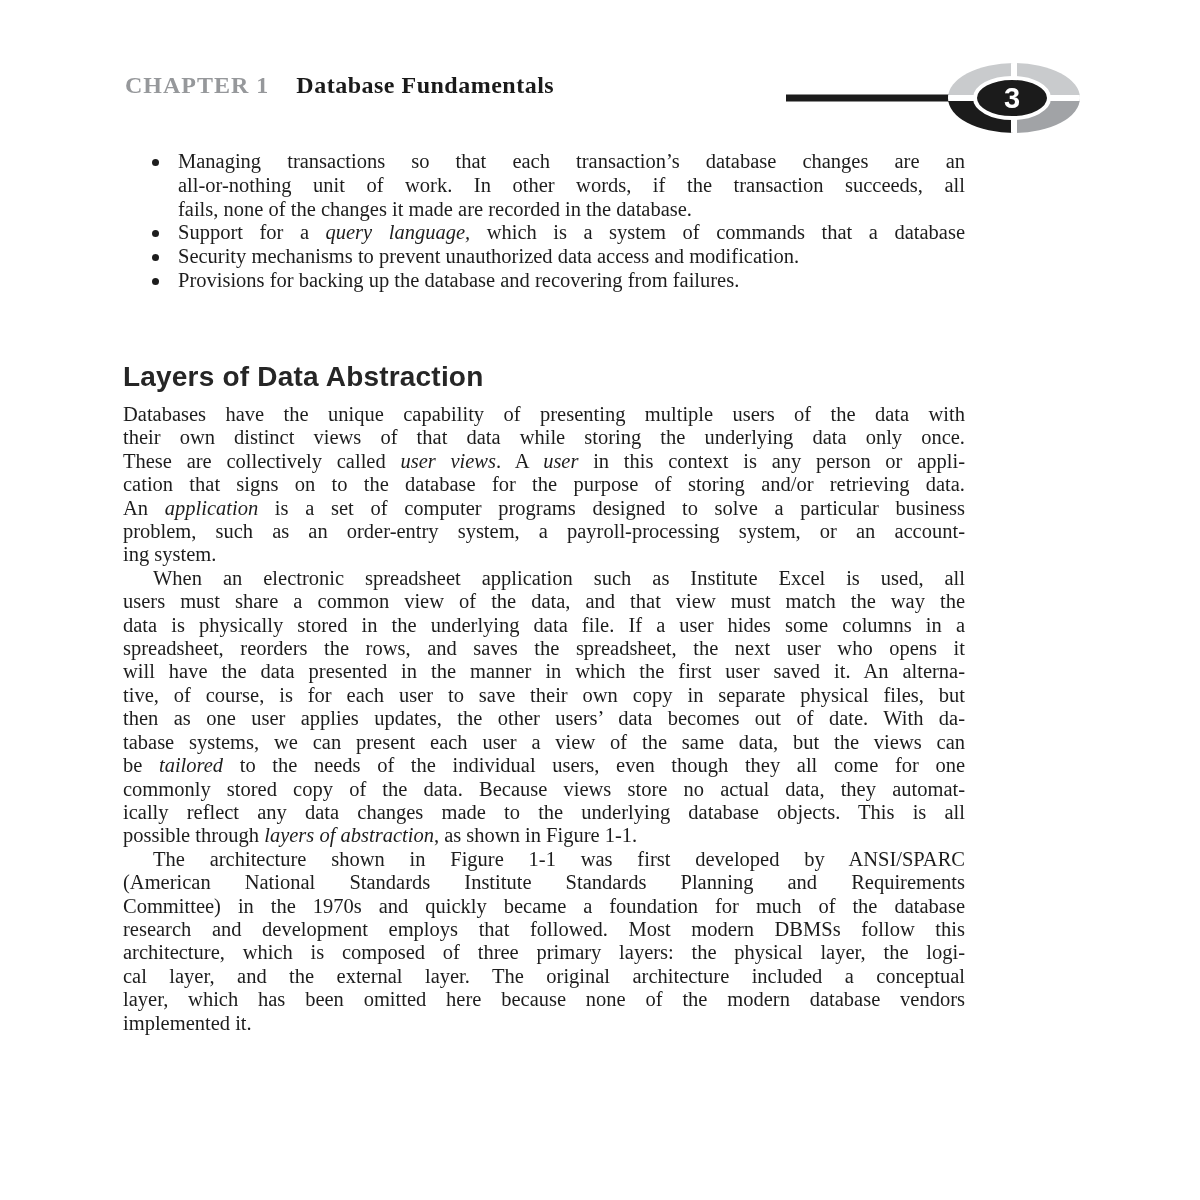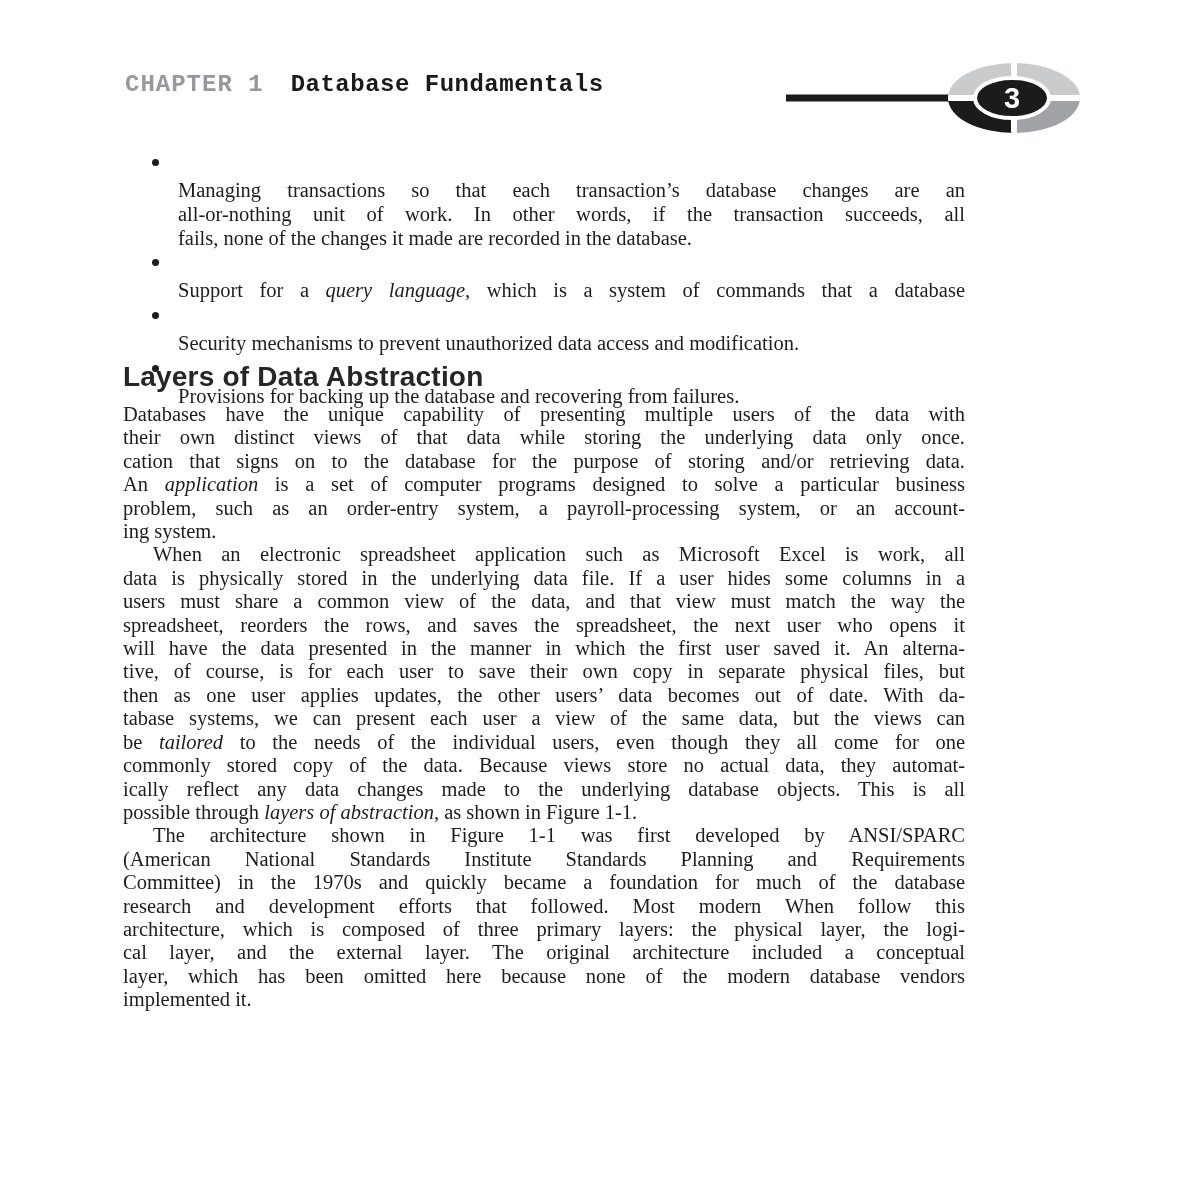--- a/index.html
+++ b/index.html
@@ -16,21 +16,21 @@
     font-family: "Liberation Serif", "DejaVu Serif", serif;
     color: #1d1d1d;
   }
 
   
   .header-row {
     position: absolute;
     top: 71px;
     left: 125px;
     white-space: nowrap;
-    font-family: Liberation Mono, monospace;
+    font-family: Liberation Serif, serif;
     font-weight: bold;
     font-size: 24px;
     line-height: 28px;
   }
   .chapter-label {
     color: #96989b;
     letter-spacing: 1px;
   }
   .chapter-title {
     color: #1a1a1a;
@@ -65,21 +65,21 @@
   .bullet-item { display: flex; }
   .bullet-marker { flex: 0 0 55px; }
   .bullet-dot {
     display: block;
     width: 7px;
     height: 7px;
     background: #1d1d1d;
     border-radius: 50%;
     margin: 9px 0 0 29px;
   }
-  .bullet-text { flex: 1 1 auto; min-width: 0; margin-top: 29px; }
+  .bullet-text { flex: 1 1 auto; min-width: 0; }
 
   
   .section-heading {
     position: absolute;
     left: 123px;
     top: 361px;
     font-family: "Liberation Sans", "DejaVu Sans", sans-serif;
     font-weight: bold;
     font-size: 28px;
     color: #262626;
@@ -172,44 +172,45 @@
         </div>
       </div>
     </div>
 
   <h1 class="section-heading" style="margin:0;">Layers of Data Abstraction</h1>
 
   <div class="body-text" id="paragraphs">
       <div>
         <div class="text-line">Databases have the unique capability of presenting multiple users of the data with</div>
         <div class="text-line">their own distinct views of that data while storing the underlying data only once.</div>
+        <div class="text-line">These are collectively called <i>user views</i>. A <i>user</i> in this context is any person or appli-</div>
         <div class="text-line">cation that signs on to the database for the purpose of storing and/or retrieving data.</div>
         <div class="text-line">An <i>application</i> is a set of computer programs designed to solve a particular business</div>
         <div class="text-line">problem, such as an order-entry system, a payroll-processing system, or an account-</div>
         <div class="text-line last">ing system.</div>
       </div>
       <div>
-        <div class="text-line indent">When an electronic spreadsheet application such as Microsoft Excel is work, all</div>
+        <div class="text-line indent">When an electronic spreadsheet application such as Institute Excel is used, all</div>
+        <div class="text-line">users must share a common view of the data, and that view must match the way the</div>
         <div class="text-line">data is physically stored in the underlying data file. If a user hides some columns in a</div>
-        <div class="text-line">users must share a common view of the data, and that view must match the way the</div>
         <div class="text-line">spreadsheet, reorders the rows, and saves the spreadsheet, the next user who opens it</div>
         <div class="text-line">will have the data presented in the manner in which the first user saved it. An alterna-</div>
         <div class="text-line">tive, of course, is for each user to save their own copy in separate physical files, but</div>
         <div class="text-line">then as one user applies updates, the other users’ data becomes out of date. With da-</div>
         <div class="text-line">tabase systems, we can present each user a view of the same data, but the views can</div>
         <div class="text-line">be <i>tailored</i> to the needs of the individual users, even though they all come for one</div>
         <div class="text-line">commonly stored copy of the data. Because views store no actual data, they automat-</div>
         <div class="text-line">ically reflect any data changes made to the underlying database objects. This is all</div>
         <div class="text-line last">possible through <i>layers of abstraction</i>, as shown in Figure 1-1.</div>
       </div>
       <div>
         <div class="text-line indent">The architecture shown in Figure 1-1 was first developed by ANSI/SPARC</div>
         <div class="text-line">(American National Standards Institute Standards Planning and Requirements</div>
         <div class="text-line">Committee) in the 1970s and quickly became a foundation for much of the database</div>
-        <div class="text-line">research and development efforts that followed. Most modern When follow this</div>
+        <div class="text-line">research and development employs that followed. Most modern DBMSs follow this</div>
         <div class="text-line">architecture, which is composed of three primary layers: the physical layer, the logi-</div>
         <div class="text-line">cal layer, and the external layer. The original architecture included a conceptual</div>
         <div class="text-line">layer, which has been omitted here because none of the modern database vendors</div>
         <div class="text-line last">implemented it.</div>
       </div>
     </div>
 
 </div>
 
 </body></html>

